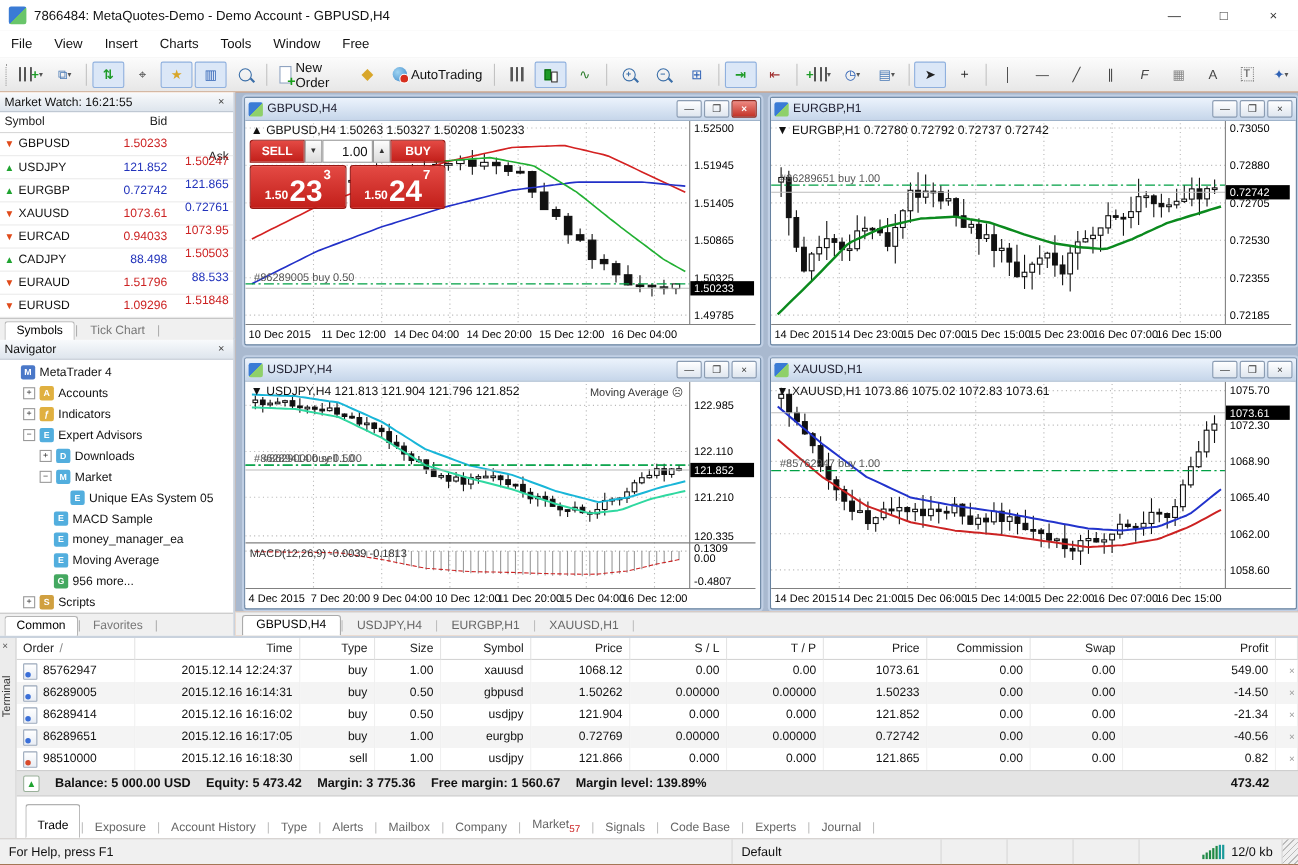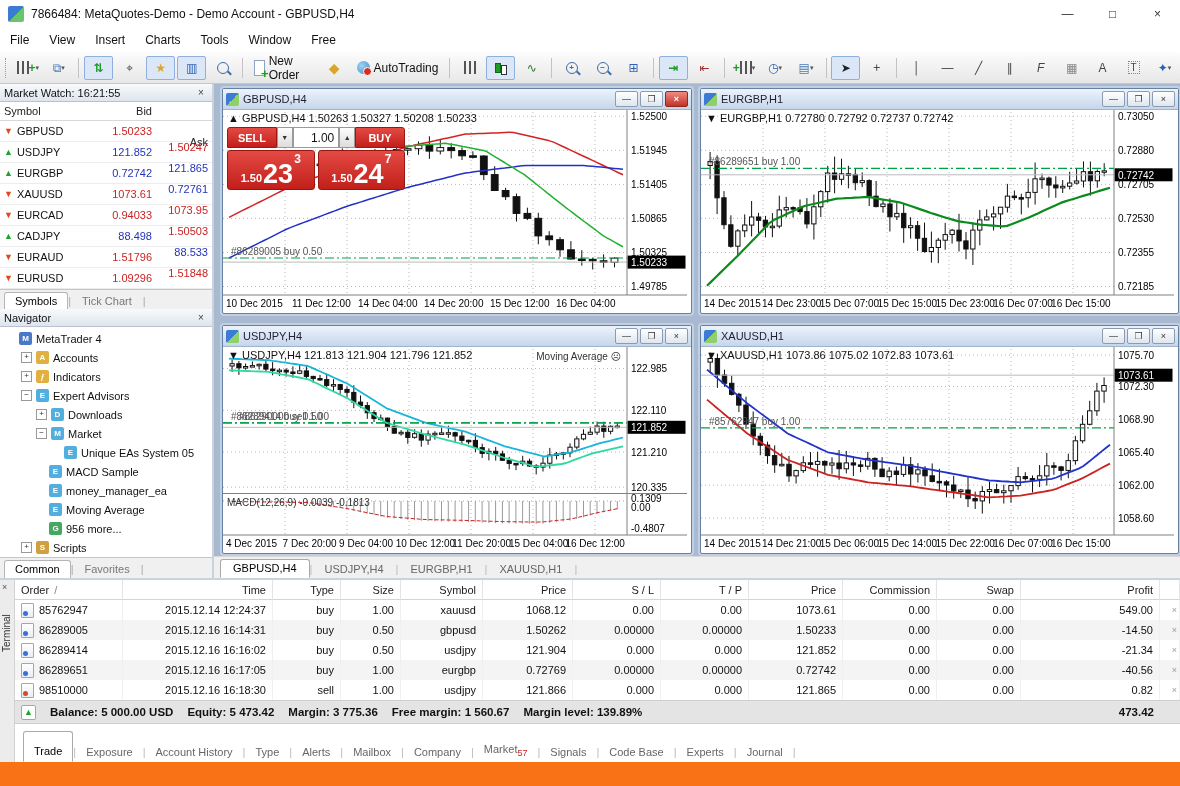--- a/index.html
+++ b/index.html
@@ -1310,13 +1310,33 @@
           <span class="ttab">Code Base</span>
           <span class="ttab-sep">|</span>
           <span class="ttab">Experts</span>
           <span class="ttab-sep">|</span>
           <span class="ttab">Journal</span>
           <span class="ttab-sep">|</span>
         </div>
     </div>
   </div>
 
+  <div class="statusbar">
+    <div class="sb-seg sb-help">For Help, press F1</div>
+    <div class="sb-seg" style="width:190px">Default</div>
+    <div class="sb-seg" style="width:60px"></div>
+    <div class="sb-seg" style="width:60px"></div>
+    <div class="sb-seg" style="width:60px"></div>
+    <div class="sb-seg sb-net">
+      <span class="netbars">
+          <i style="height:4px"></i>
+          <i style="height:6px"></i>
+          <i style="height:8px"></i>
+          <i style="height:10px"></i>
+          <i style="height:12px"></i>
+          <i style="height:13px"></i>
+          <i style="height:13px"></i>
+        </span>
+      <span>12/0 kb</span>
+    </div>
+    <div class="sb-grip"></div>
+  </div>
 </div>
 
 </body></html>

